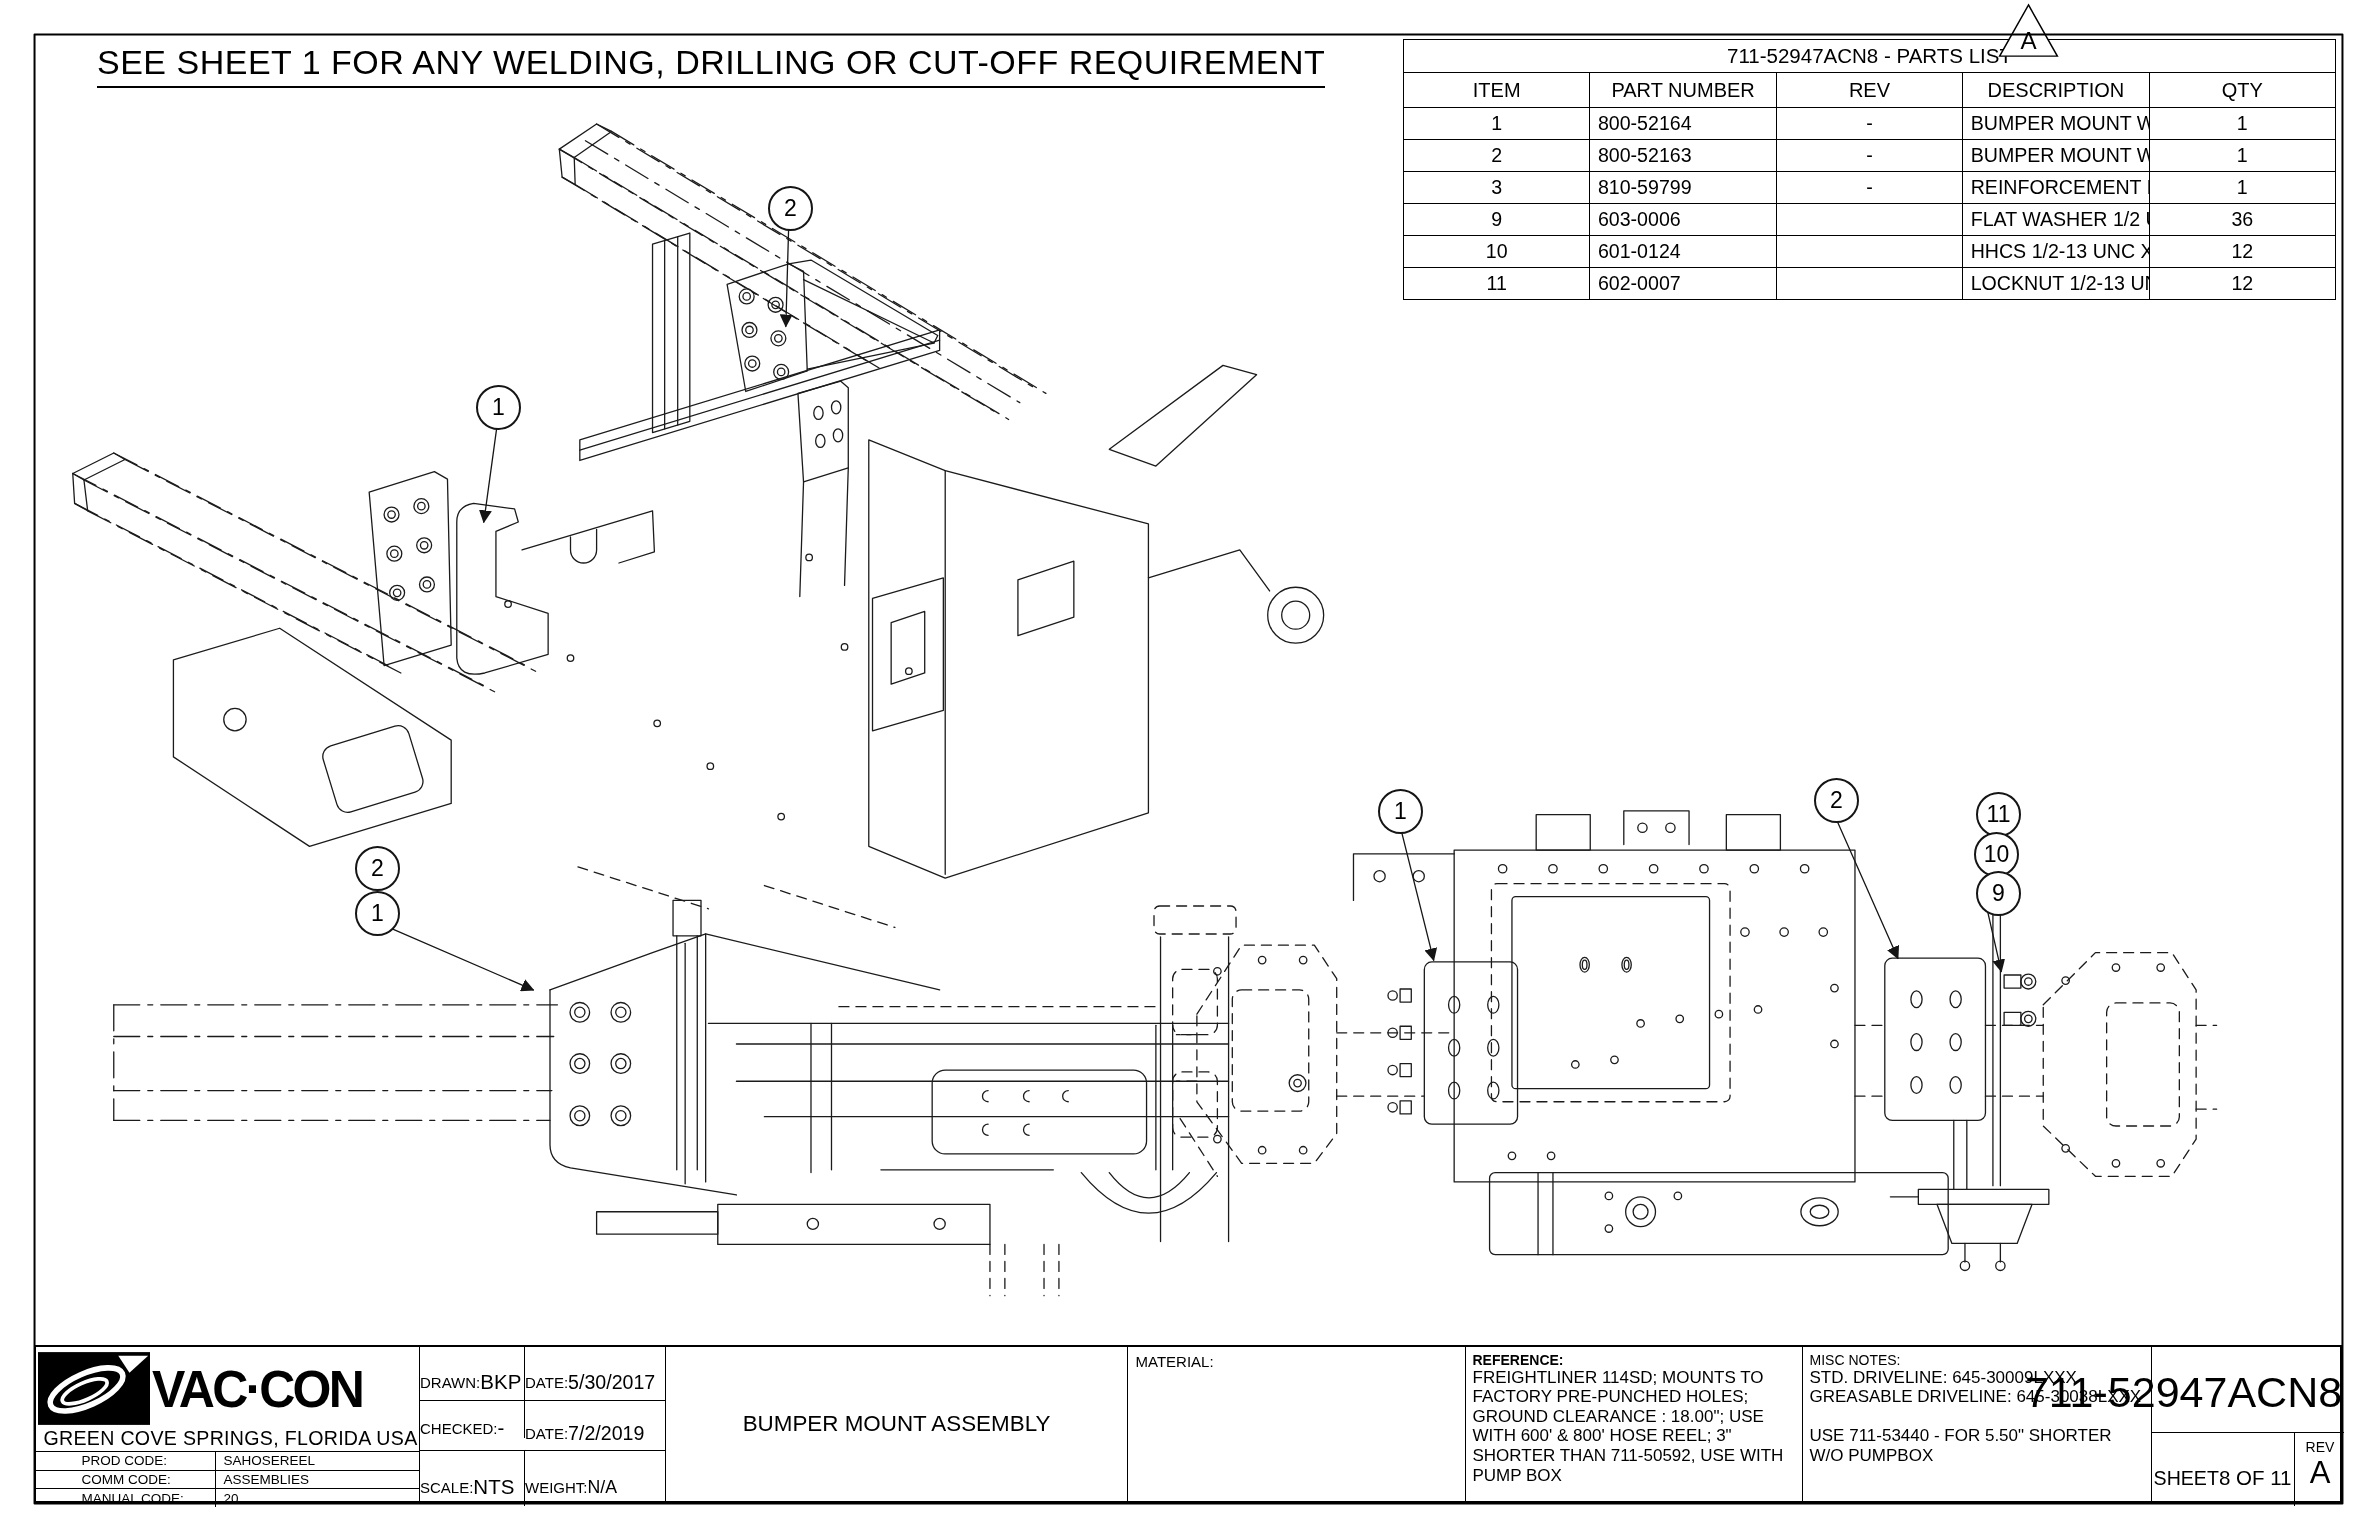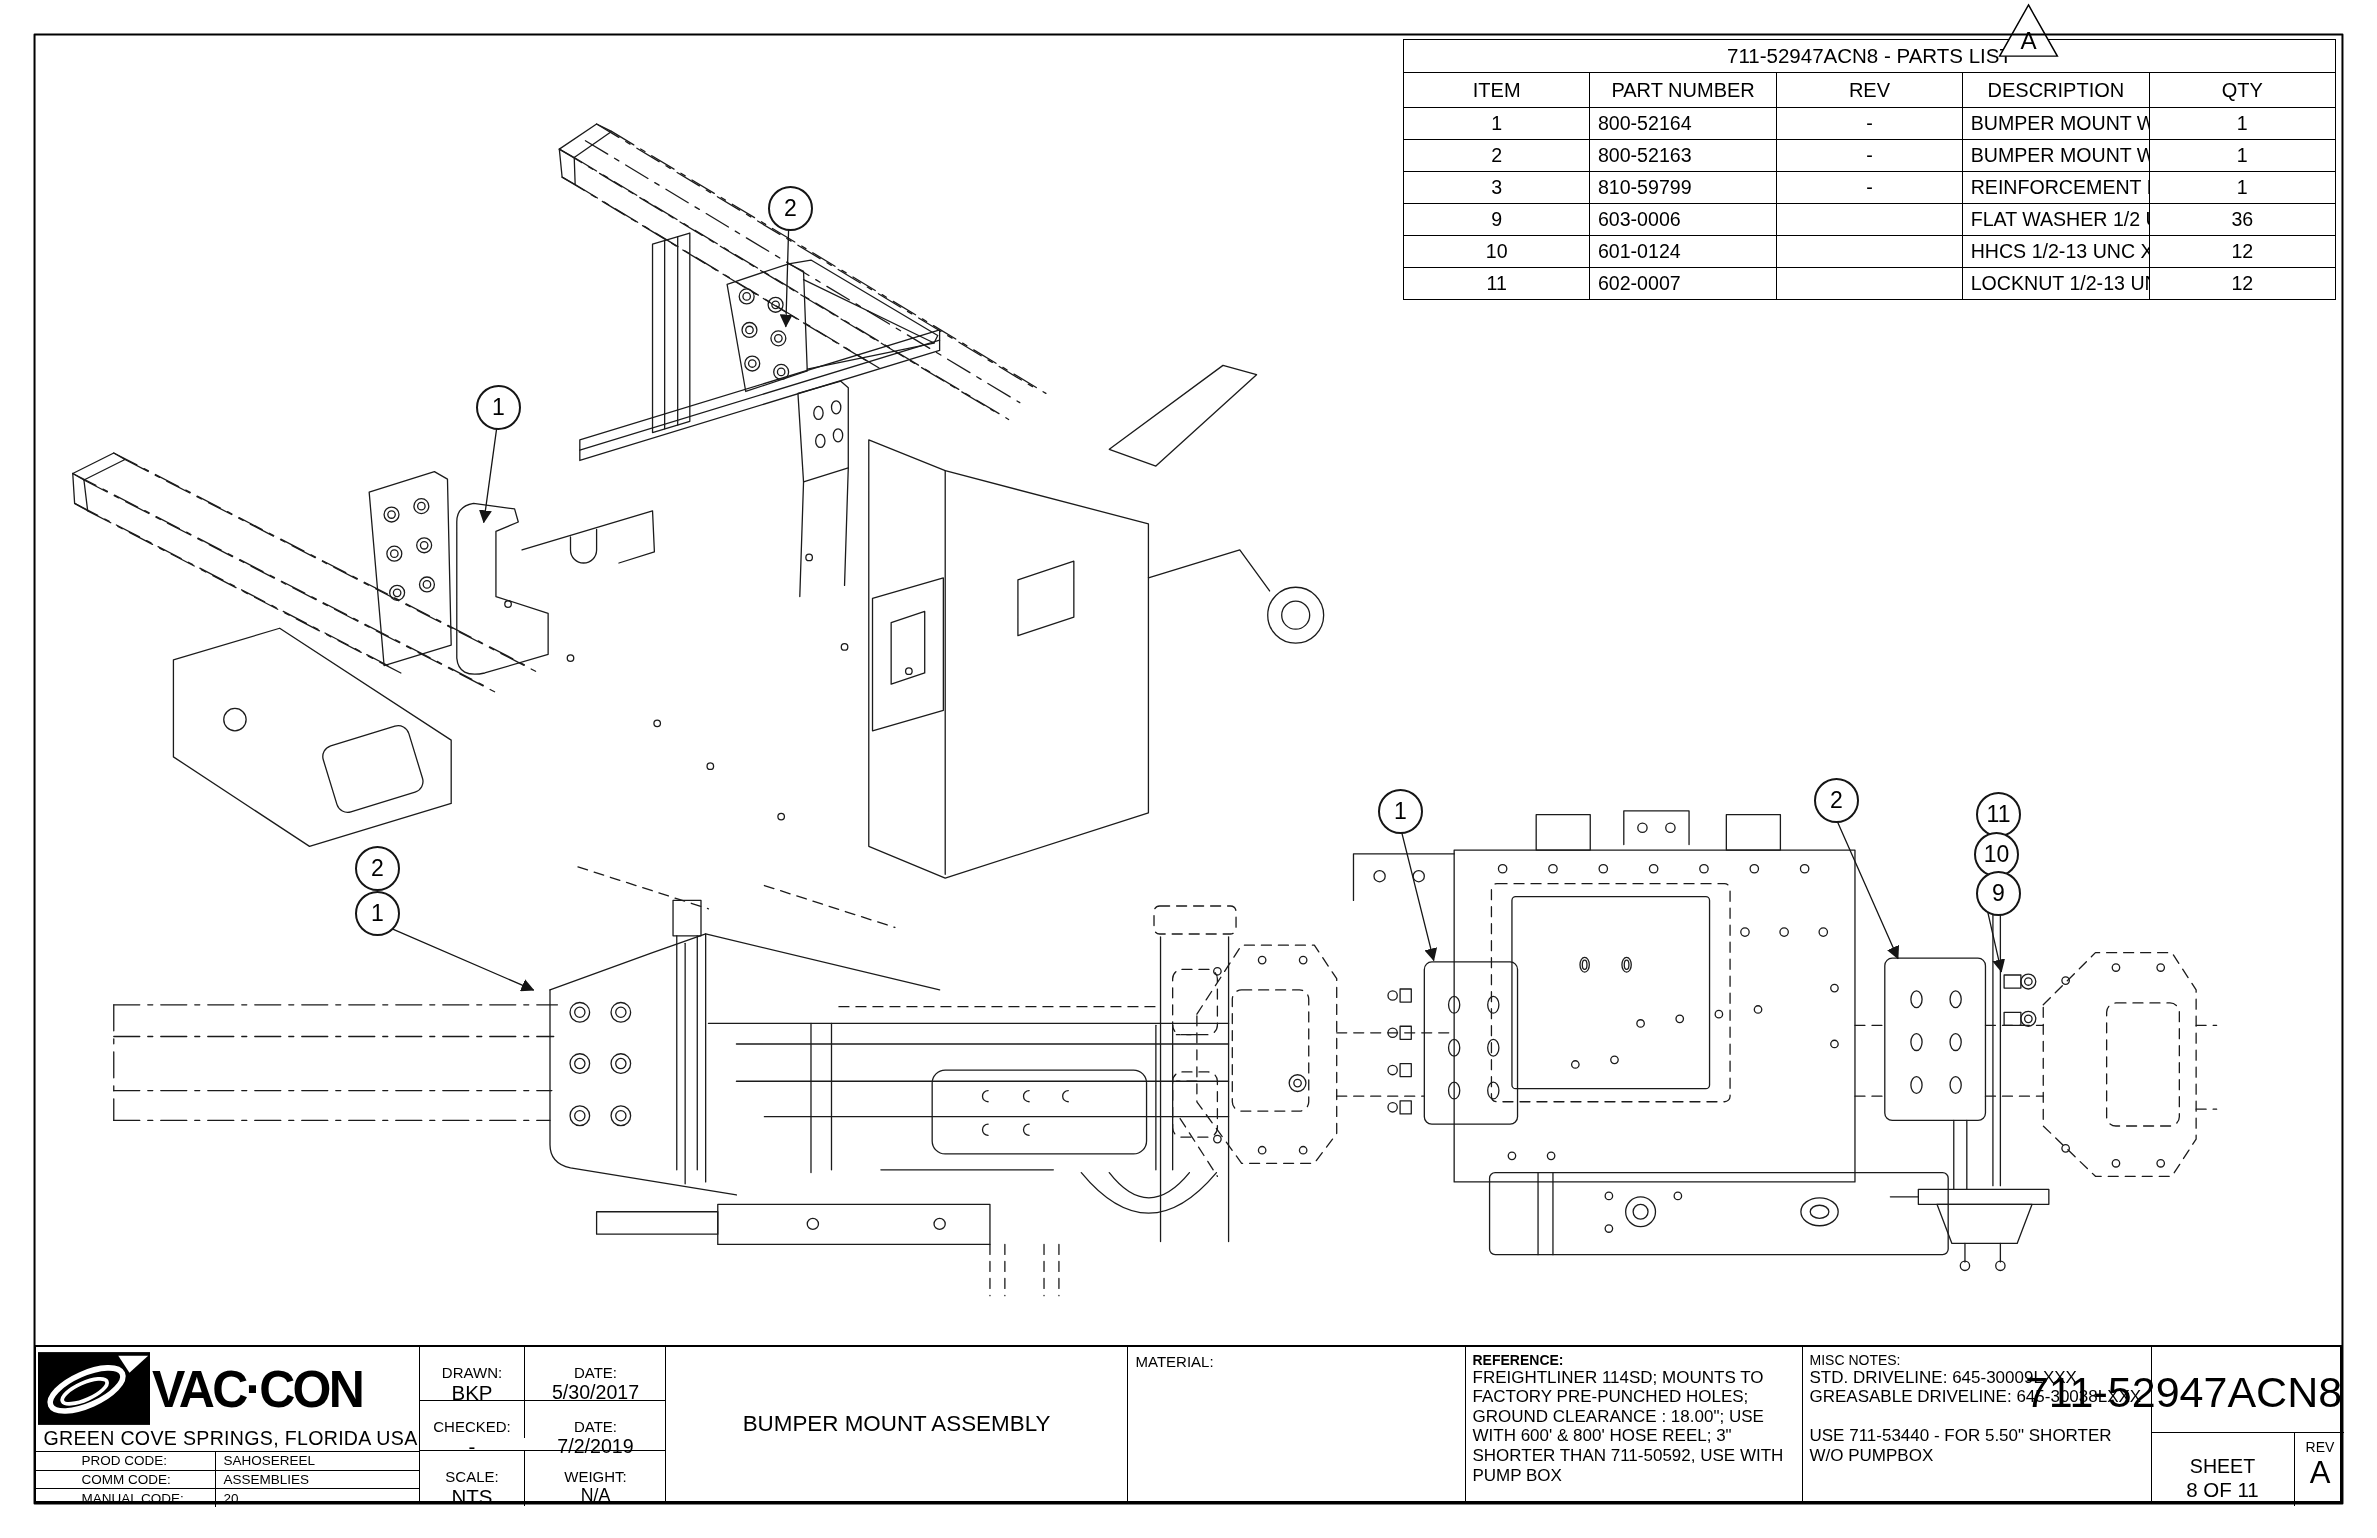--- a/index.html
+++ b/index.html
@@ -27,21 +27,21 @@
            display:flex;align-items:center;justify-content:center;font-size:23px;background:#fff;z-index:4;}
   
   .art{position:absolute;left:0;top:0;z-index:1;}
   .art *{vector-effect:non-scaling-stroke;}
   
   .tb{position:absolute;left:34px;top:1345px;width:2308px;height:158px;border:2.3px solid #000;
       box-sizing:border-box;background:#fff;z-index:3;}
   .tb .sec{position:absolute;top:0;height:100%;box-sizing:border-box;border-right:1.9px solid #000;}
   .lbl{font-size:15px;}
   .val{font-size:20.5px;}
-  .cell-cc{display:flex;flex-direction:column;align-items:center;justify-content:flex-start;
+  .cell-cc{display:flex;align-items:center;justify-content:flex-start;
            padding-top:17px;box-sizing:border-box;}
   .codes-row{display:flex;border-top:1.4px solid #000;align-items:center;height:17.7px;font-size:13.5px;padding-left:40px;}
   .codes-lab{width:140px;border-right:1.4px solid #000;padding-left:5.6px;box-sizing:border-box;height:100%;
              display:flex;align-items:center;}
   .codes-val{padding-left:7.5px;}
   .refbody{font-size:17px;line-height:19.6px;}
   .refbody div{min-height:19.6px;white-space:nowrap;}
   .brand{position:absolute;left:116px;top:13px;font-size:50px;font-weight:900;letter-spacing:-2.8px;
          transform:scaleY(1.05);}
   .bignum{position:absolute;right:1.9px;top:20.5px;font-size:43px;white-space:nowrap;z-index:6;}
@@ -380,20 +380,21 @@
       <circle cx="2108" cy="1358" r="5"></circle>
         <circle cx="2146" cy="1358" r="5"></circle>
       <line x1="2028" y1="1284" x2="2058" y2="1284"></line>
 
       <line x1="1503" y1="890" x2="1538" y2="1030" marker-end="url(#ah)" stroke="#151515"></line>
       <line x1="1970" y1="879" x2="2036" y2="1028" marker-end="url(#ah)" stroke="#151515"></line>
       <line x1="2131" y1="972" x2="2147" y2="1042" marker-end="url(#ah)" stroke="#151515"></line>
     </g>
   </svg>
 
+  <div class="note-heading">SEE SHEET 1 FOR ANY WELDING, DRILLING OR CUT-OFF REQUIREMENT</div>
 
   <table class="plist">
     <tbody>
         <tr>
           <td class="ttl" colspan="5">711-52947ACN8 - PARTS LIST</td>
         </tr>
     <tr class="hdr">
       <th style="width:89px">ITEM</th>
       <th style="width:210px">PART NUMBER</th>
       <th style="width:65px">REV</th>

